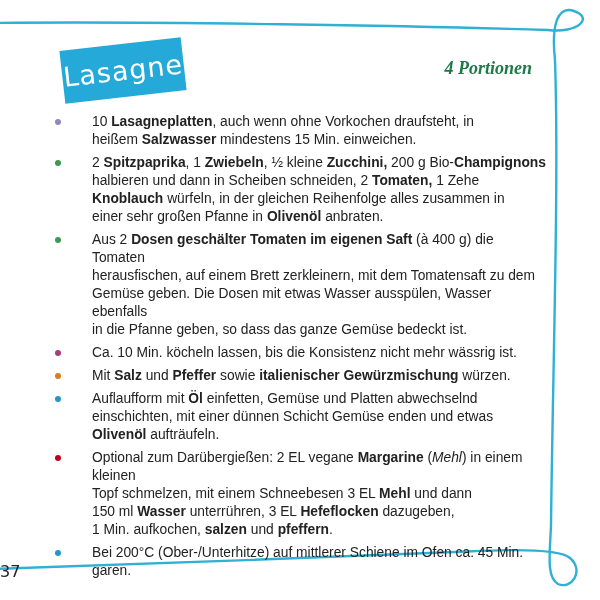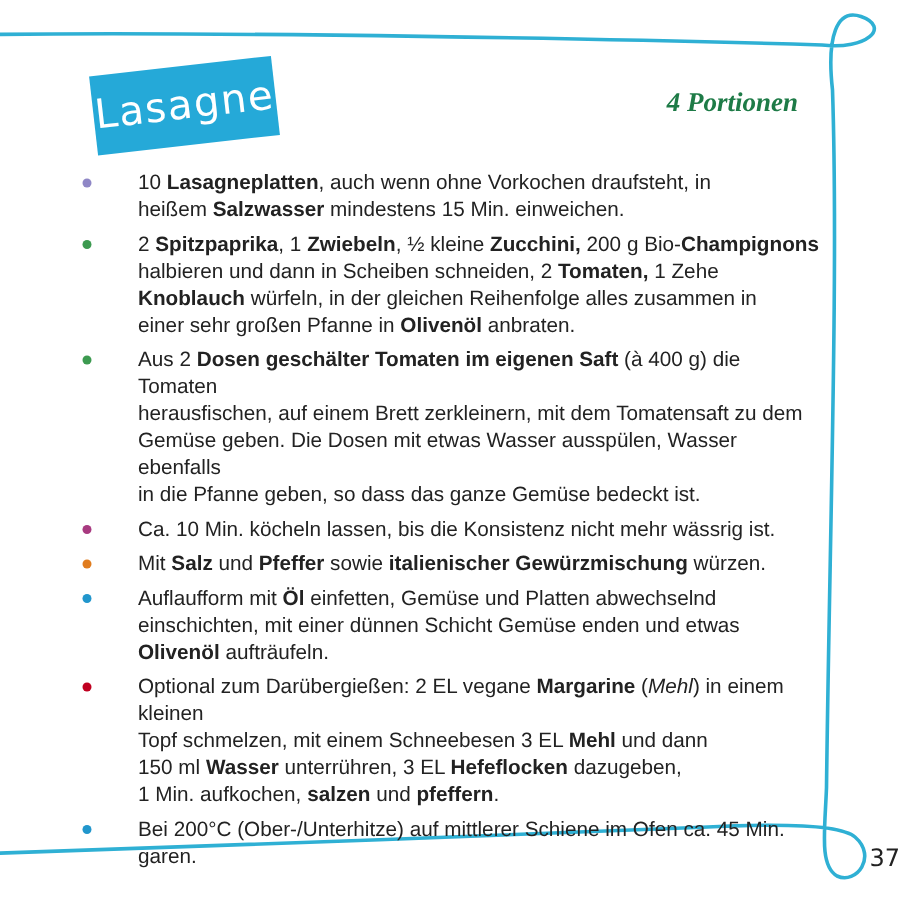--- a/index.html
+++ b/index.html
@@ -46,21 +46,21 @@
     flex:none;
     width:6px; height:6px; border-radius:50%;
     margin:6px 9px 0 0;
   }
   .step-text { flex:1; }
   .step-text b { font-weight:700; }
   .step-text i { font-style:italic; }
 
   .page-number {
     position:absolute; left:0; top:562px; width:600px;
-    text-align:right;
+    text-align:left;
     font-family:"DejaVu Sans", sans-serif;
     font-size:16px;
     color: var(--body-text, #222);
   }
 </style>
 </head>
 <body>
 
 <div class="page">
 

